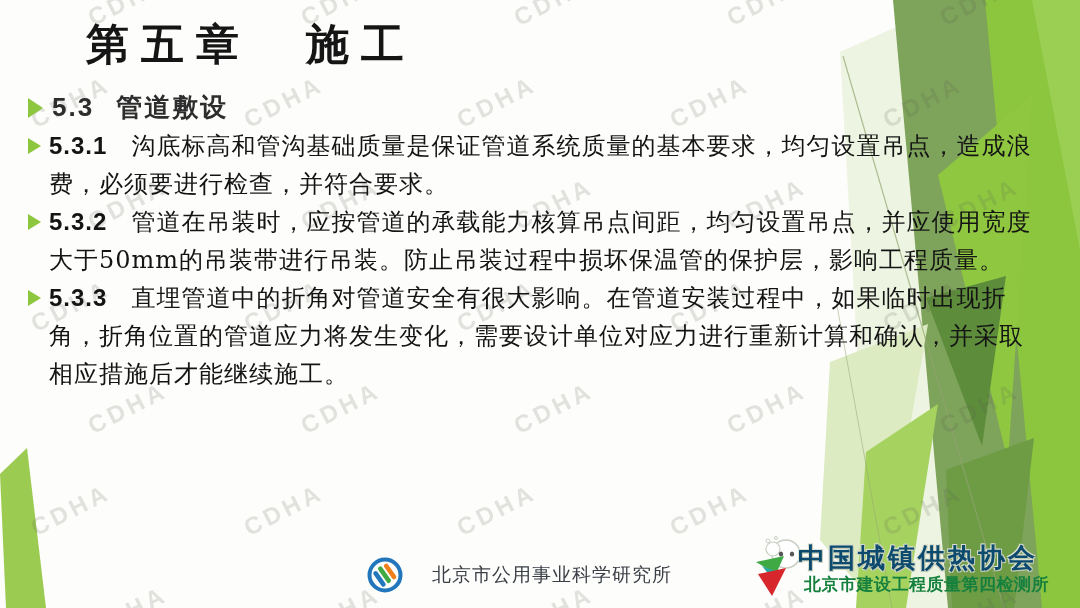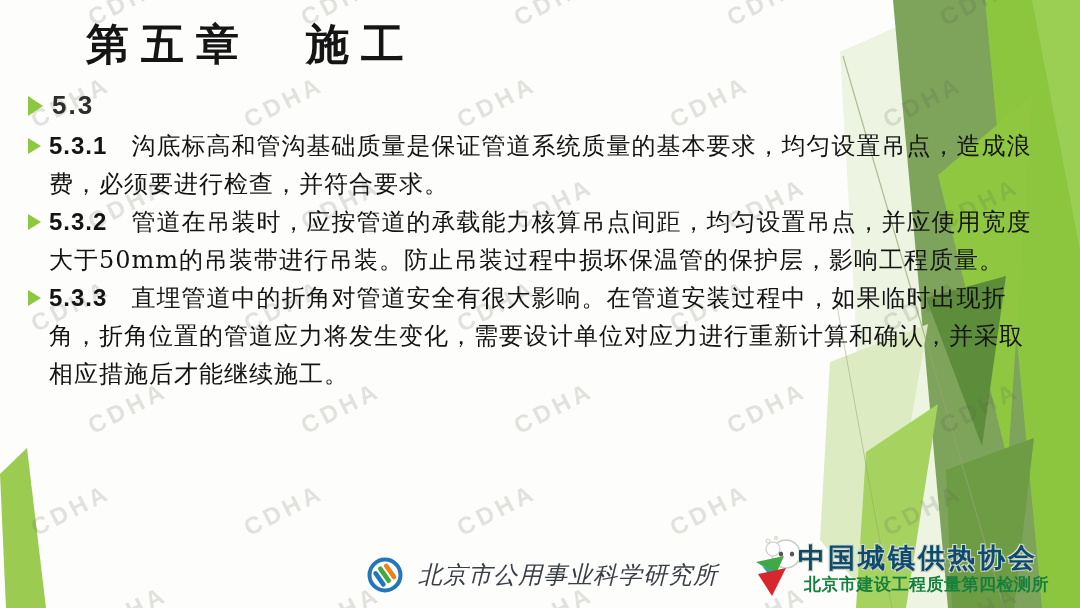--- a/index.html
+++ b/index.html
@@ -39,21 +39,21 @@
     border-top-width:8px;border-bottom-width:8px;margin-right:8px;
   }
   .item p{margin:0;font-size:24px;line-height:38px;color:#141414;}
   .item .num{
     font-family:"Liberation Sans",sans-serif;font-weight:700;
     letter-spacing:1px;margin-right:24px;
   }
   .item .body-text{font-family:"DejaVu Serif",serif;letter-spacing:1px;}
   
   .footer-left{position:absolute;left:366px;top:556px;display:flex;align-items:center;z-index:3;}
-  .footer-left .org{font-size:24px;color:#3a3f46;letter-spacing:1px;margin-left:14px;font-style:italic;}
+  .footer-left .org{font-size:19px;color:#3a3f46;letter-spacing:1px;margin-left:28px;}
   .footer-right{position:absolute;left:748px;top:532px;width:330px;height:76px;z-index:3;}
   .assoc{
     position:absolute;left:50px;top:8px;font-size:27px;font-weight:700;
     color:#0c4a6e;letter-spacing:3px;white-space:nowrap;
     text-shadow:1px 1px 0 #c3cbb8,-1px -1px 0 #dfe5d6,1px -1px 0 #cdd4c4,-1px 1px 0 #cdd4c4;
   }
   .inst{
     position:absolute;left:56px;top:41px;font-size:17px;font-weight:700;
     color:#15803d;letter-spacing:0.5px;white-space:nowrap;
   }
@@ -117,20 +117,21 @@
       <span class="wm" style="left: 937px; top: 598px;">CDHA</span>
     </div>
 
   <div class="content">
 
     <div class="title">第五章　施工</div>
 
     <div class="sec-row">
       <span class="tri"></span>
       <span class="sec-text sec-num">5.3</span>
+      <span class="sec-text">管道敷设</span>
     </div>
 
     <div class="items">
       <div class="item">
         <span class="tri"></span>
         <p><span class="num">5.3.1</span><span class="body-text">沟底标高和管沟基础质量是保证管道系统质量的基本要求，均匀设置吊点，造成浪费，必须要进行检查，并符合要求。</span></p>
       </div>
       <div class="item">
         <span class="tri"></span>
         <p><span class="num">5.3.2</span><span class="body-text">管道在吊装时，应按管道的承载能力核算吊点间距，均匀设置吊点，并应使用宽度大于50mm的吊装带进行吊装。防止吊装过程中损坏保温管的保护层，影响工程质量。</span></p>

